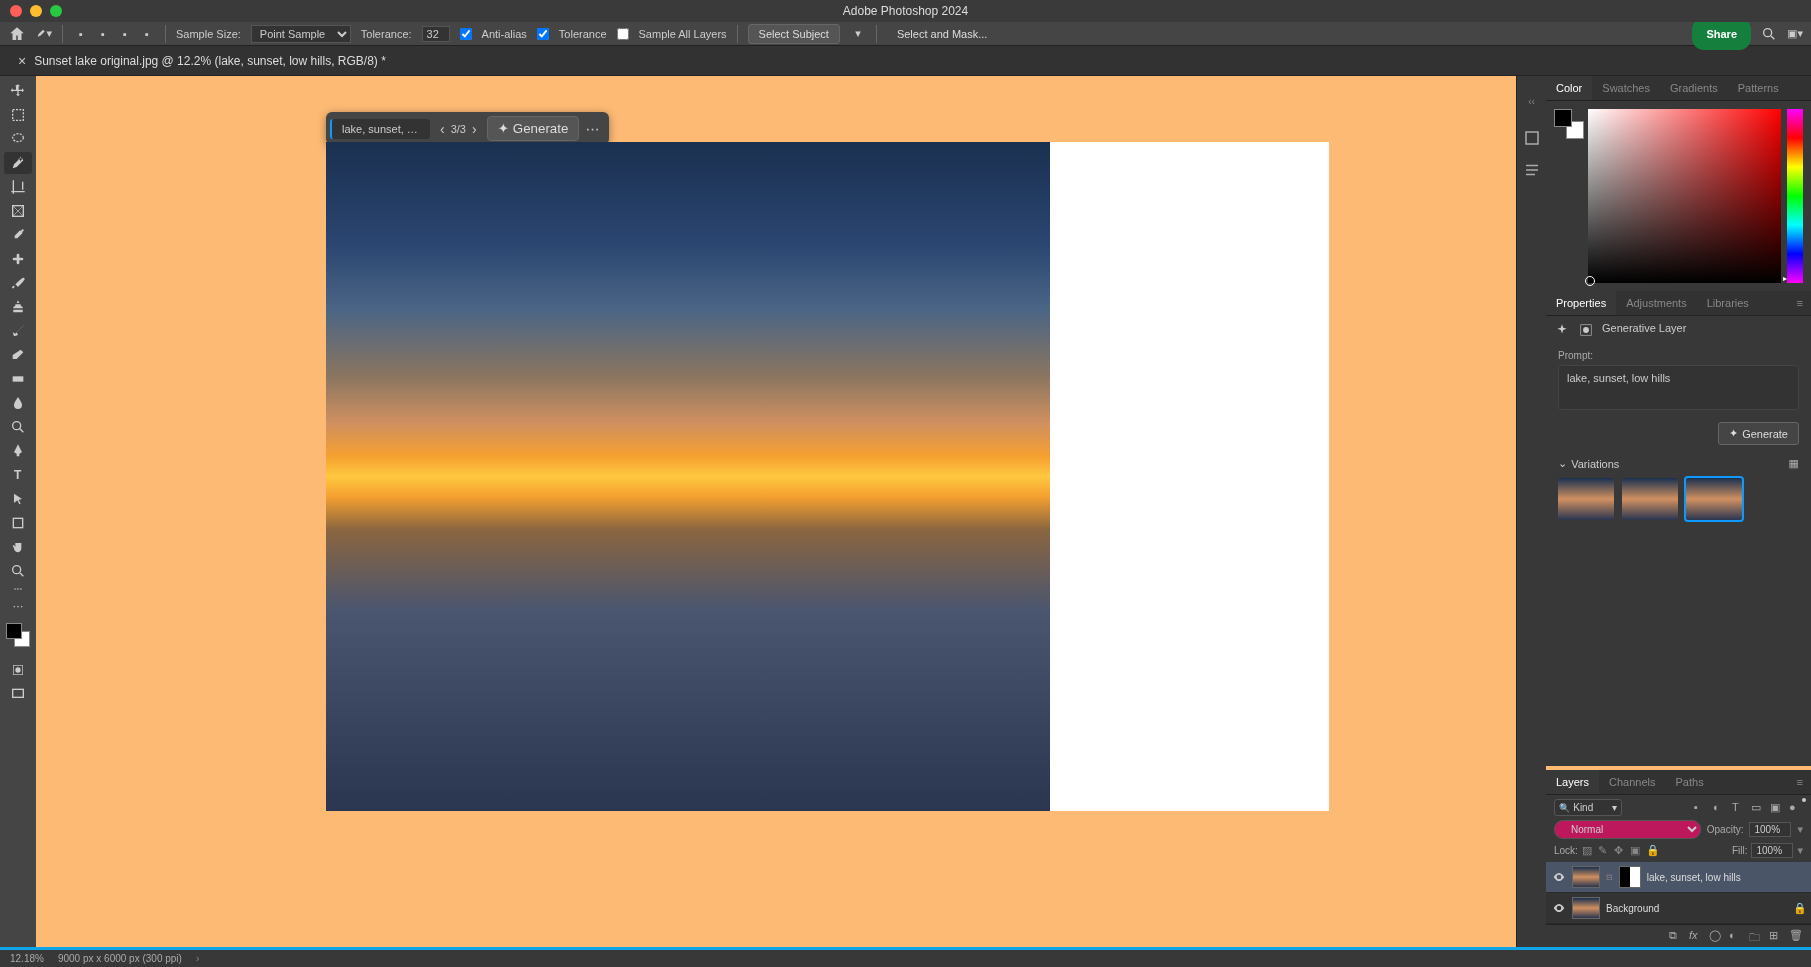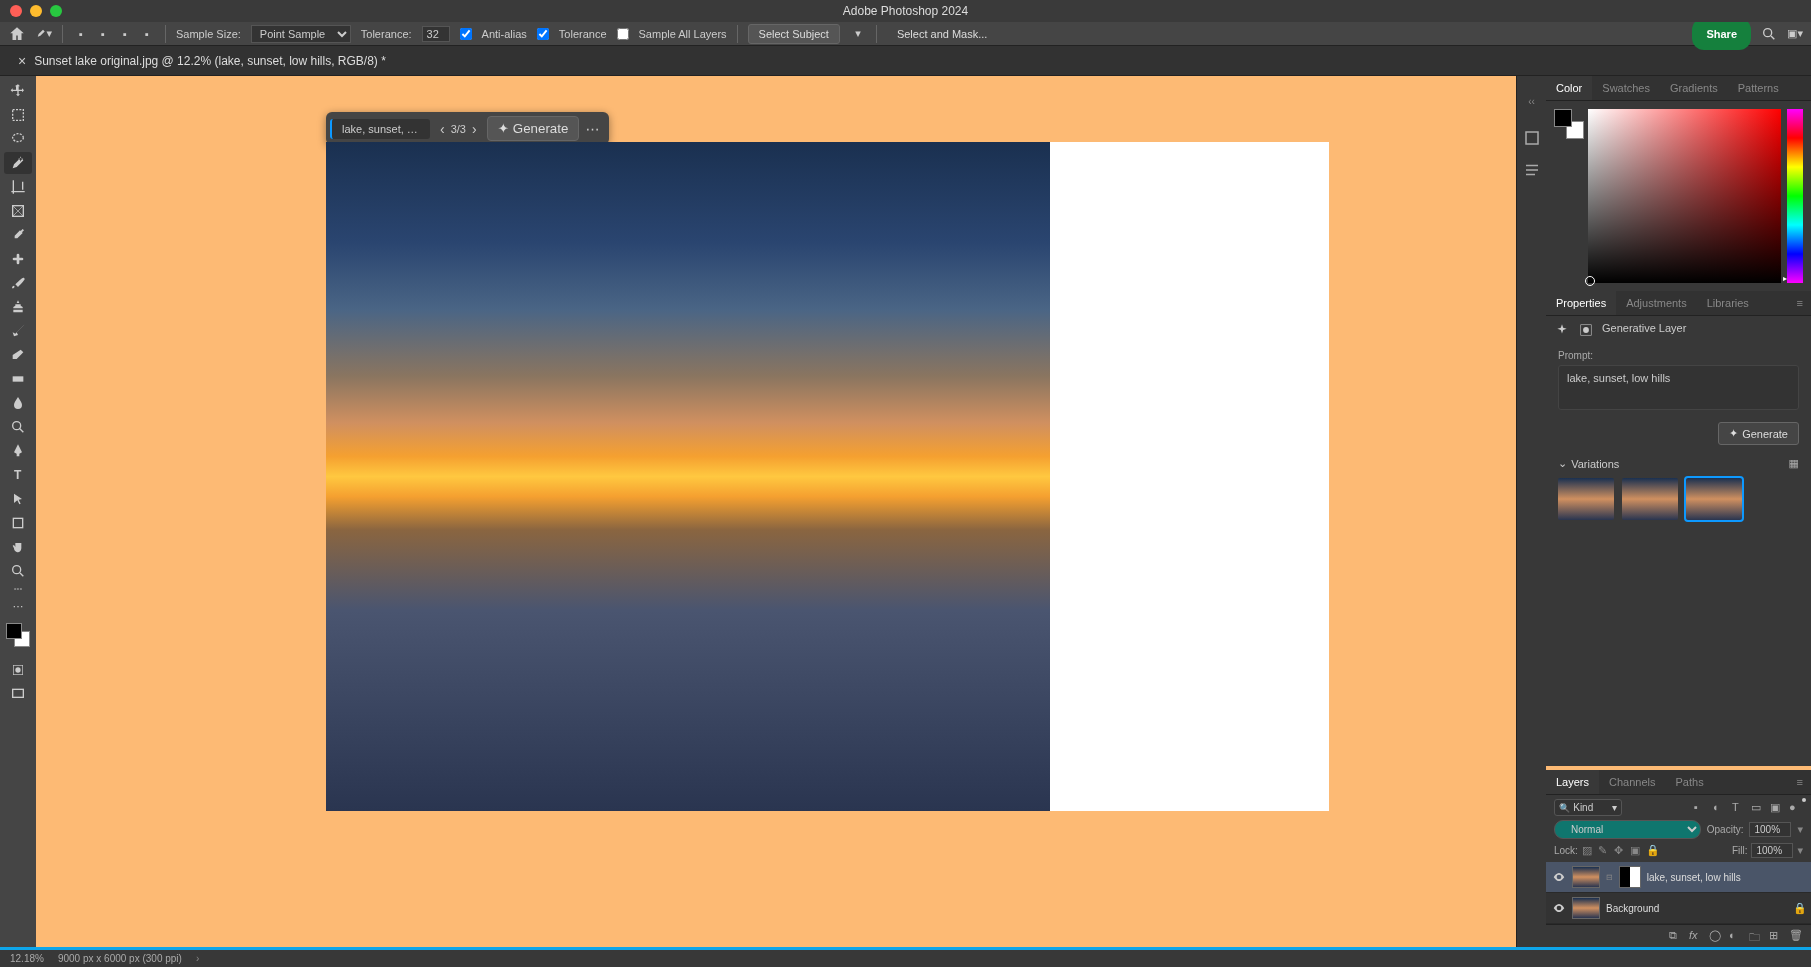--- a/index.html
+++ b/index.html
@@ -85,21 +85,21 @@
 .variations-grid { display: flex; gap: 8px; }
 .variation-thumb { width: 56px; height: 42px; background: linear-gradient(to bottom, #1a3050, #d09060, #2a3550); border-radius: 2px; cursor: pointer; }
 .variation-thumb.selected { outline: 2px solid #0d99ff; }
 
 .layers-panel { border-top: 4px solid #fdba74; }
 .layers-controls { padding: 4px 8px; display: flex; flex-direction: column; gap: 4px; }
 .layers-row { display: flex; align-items: center; gap: 6px; }
 .kind-select { background: #333; border: 1px solid #555; color: #ccc; padding: 2px 4px; font-size: 10px; width: 68px; border-radius: 3px; display: flex; align-items: center; gap: 3px; }
 .filter-icons { display: flex; gap: 5px; margin-left: auto; }
 .filter-icon { width: 14px; height: 14px; color: #aaa; }
-.blend-select { background: #0f766e; border: 1px solid #555; color: #ccc; padding: 2px 12px; font-size: 10px; flex: 1; border-radius: 9px; }
+.blend-select { background: #be185d; border: 1px solid #555; color: #ccc; padding: 2px 12px; font-size: 10px; flex: 1; border-radius: 9px; }
 .opacity-label { color: #aaa; font-size: 10px; }
 .opacity-val { background: #333; border: 1px solid #555; color: #ccc; padding: 1px 4px; font-size: 10px; width: 42px; }
 .lock-row { display: flex; align-items: center; gap: 4px; }
 .lock-icons { display: flex; gap: 3px; }
 .lock-icon { width: 13px; height: 13px; color: #888; }
 .layers-list { background: #333; }
 .layer-item { display: flex; align-items: center; padding: 4px 6px; gap: 6px; border-bottom: 1px solid #2a2a2a; }
 .layer-item.selected { background: #4a5568; }
 .layer-eye { width: 14px; height: 14px; color: #ccc; }
 .layer-thumb { width: 28px; height: 22px; background: linear-gradient(to bottom, #1a3050, #d09060, #2a3550); border: 1px solid #666; }

